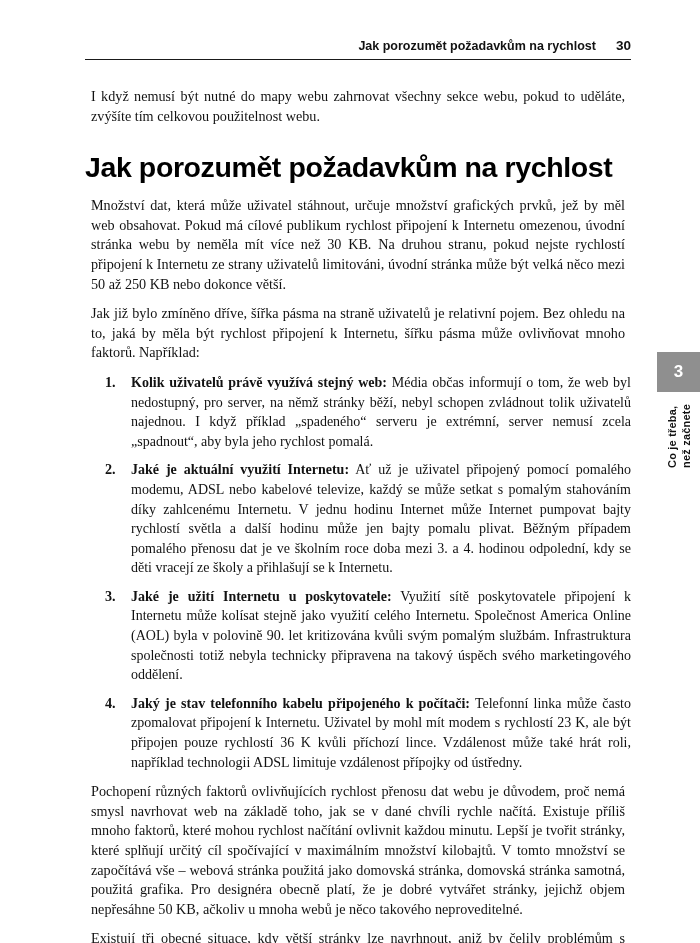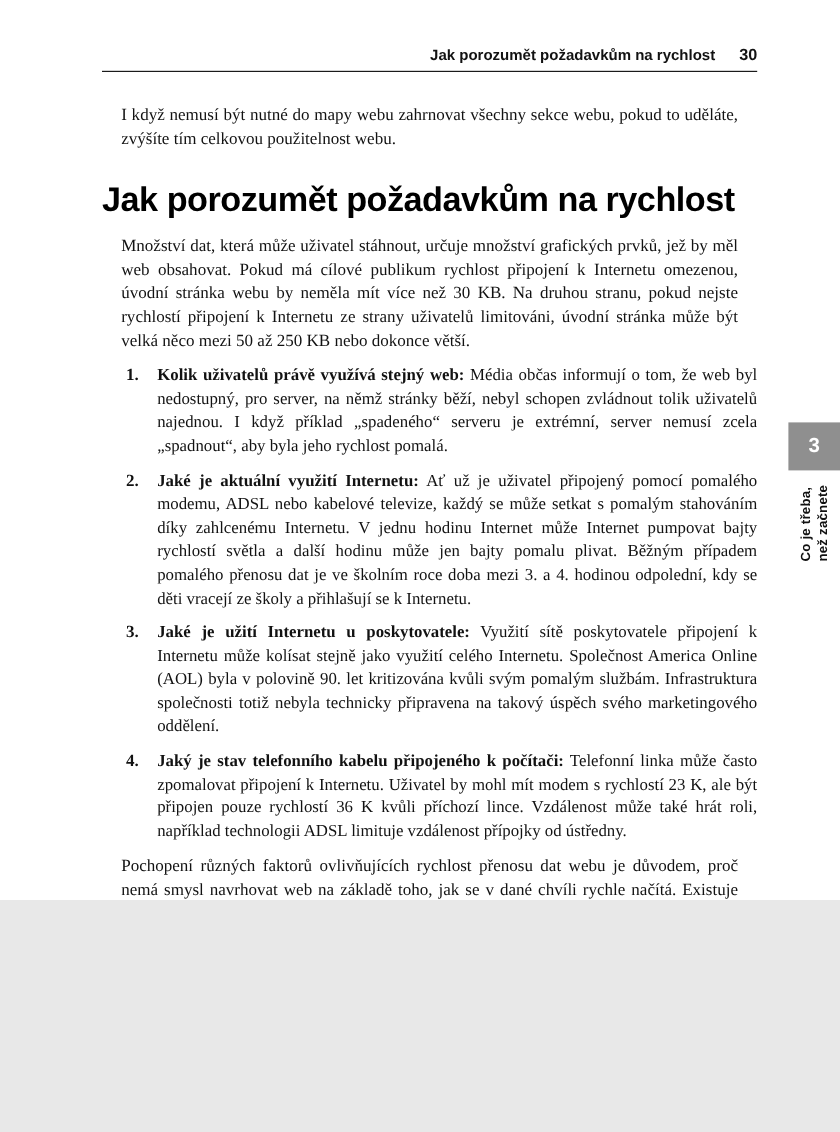--- a/index.html
+++ b/index.html
@@ -1,19 +1,19 @@
 <!DOCTYPE html>
 <html lang="cs"><head>
 <meta charset="utf-8">
 <style>
   html, body { margin: 0; padding: 0; background: #e8e8e8; }
   .page {
     position: relative;
     width: 700px;
-    height: 750px;
+    height: 943px;
     background: #ffffff;
     font-family: "Liberation Serif", serif;
     color: #121212;
     overflow: hidden;
     margin: 0 auto;
   }
   .content {
     position: absolute;
     left: 85px;
     top: 0;
@@ -32,21 +32,21 @@
   .runhead .pagenum { font-size: 13.5px; }
   .rule {
     border: none;
     border-top: 1.6px solid #1a1a1a;
     margin: 6px 0 0 0;
   }
   p.body {
     text-align: justify;
     font-size: 14.2px;
     line-height: 19.6px;
-    margin: 10px 16px;
+    margin: 10px 6px;
   }
   p.intro { margin-top: 27px; }
   h1.chapter {
     font-family: "Liberation Sans", sans-serif;
     font-size: 28.5px;
     font-weight: bold;
     letter-spacing: -0.4px;
     margin: 25px 0 12px 0;
     color: #000;
   }
@@ -118,20 +118,21 @@
       <span class="pagenum">30</span>
     </div>
     <hr class="rule">
 
     <p class="body intro">I když nemusí být nutné do mapy webu zahrnovat všechny sekce webu, pokud to uděláte, zvýšíte tím celkovou použitelnost webu.</p>
 
     <h1 class="chapter">Jak porozumět požadavkům na rychlost</h1>
 
     <p class="body">Množství dat, která může uživatel stáhnout, určuje množství grafických prvků, jež by měl web obsahovat. Pokud má cílové publikum rychlost připojení k Internetu omezenou, úvodní stránka webu by neměla mít více než 30 KB. Na druhou stranu, pokud nejste rychlostí připojení k Internetu ze strany uživatelů limitováni, úvodní stránka může být velká něco mezi 50 až 250 KB nebo dokonce větší.</p>
 
+    <p class="body">Jak již bylo zmíněno dříve, šířka pásma na straně uživatelů je relativní pojem. Bez ohledu na to, jaká by měla být rychlost připojení k Internetu, šířku pásma může ovlivňovat mnoho faktorů. Například:</p>
 
     <ol class="nlist">
       <li>
         <span class="li-num">1.</span>
         <span class="li-body"><strong>Kolik uživatelů právě využívá stejný web:</strong> <span>Média občas informují o tom, že web byl nedostupný, pro server, na němž stránky běží, nebyl schopen zvládnout tolik uživatelů najednou. I když příklad „spadeného“ serveru je extrémní, server nemusí zcela „spadnout“, aby byla jeho rychlost pomalá.</span></span>
       </li>
       <li>
         <span class="li-num">2.</span>
         <span class="li-body"><strong>Jaké je aktuální využití Internetu:</strong> <span>Ať už je uživatel připojený pomocí pomalého modemu, ADSL nebo kabelové televize, každý se může setkat s pomalým stahováním díky zahlcenému Internetu. V jednu hodinu Internet může Internet pumpovat bajty rychlostí světla a další hodinu může jen bajty pomalu plivat. Běžným případem pomalého přenosu dat je ve školním roce doba mezi 3. a 4. hodinou odpolední, kdy se děti vracejí ze školy a přihlašují se k Internetu.</span></span>
       </li>

